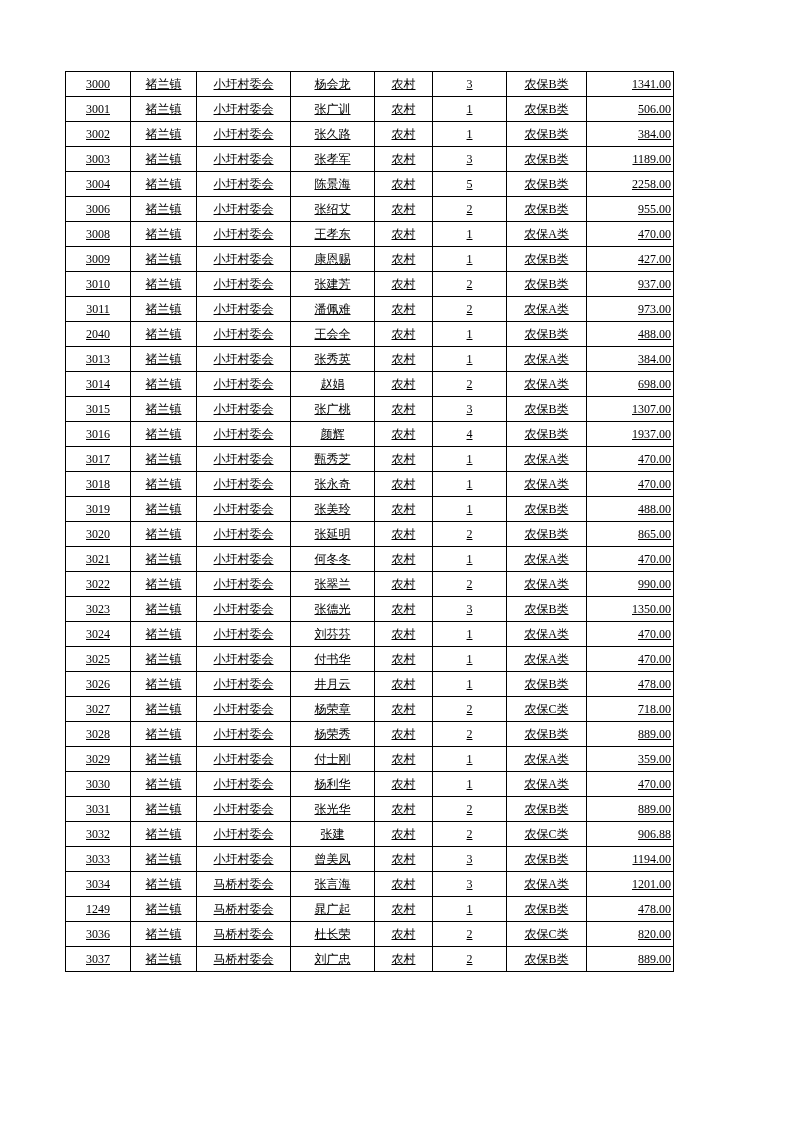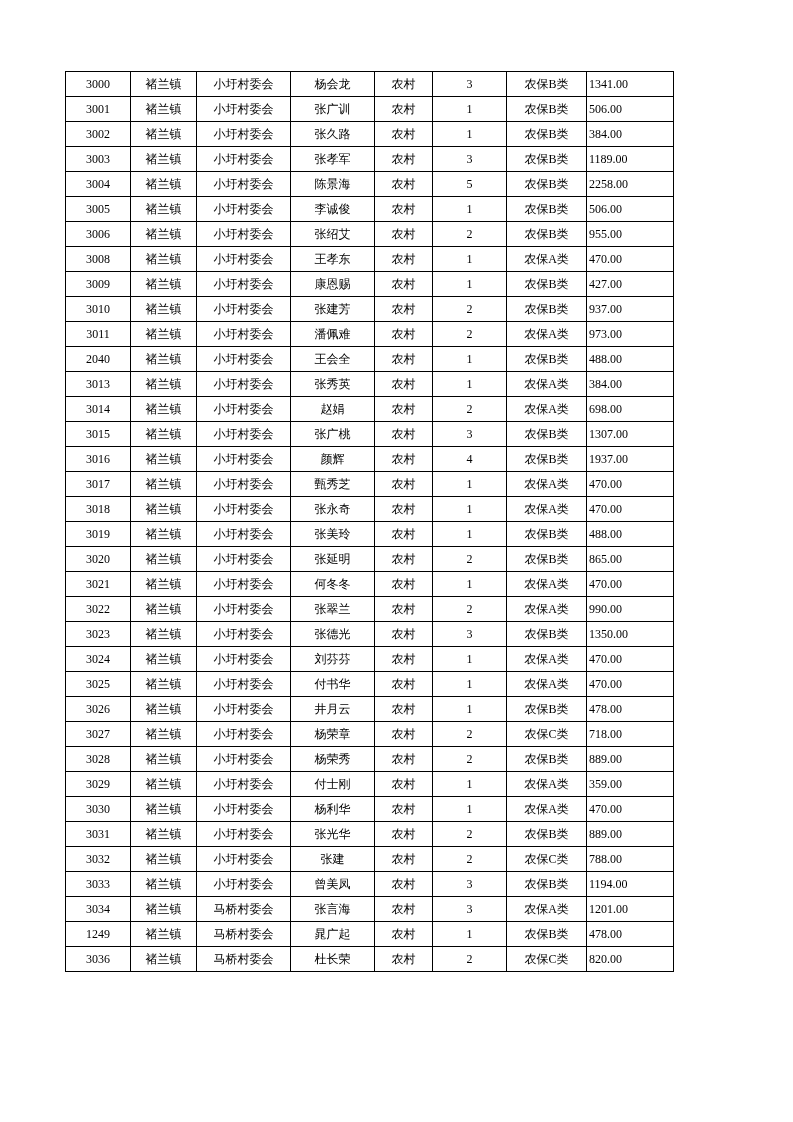--- a/index.html
+++ b/index.html
@@ -14,34 +14,35 @@
     background: #ffffff;
     overflow: hidden;
     font-family: "Liberation Serif", "DejaVu Serif", serif;
   }
   table.data-table {
     position: absolute;
     left: 65px;
     top: 71px;
     border-collapse: collapse;
     table-layout: fixed;
+    text-decoration: underline;
   }
   table.data-table td {
     border: 1px solid #000000;
     height: 24px;
     text-align: center;
     vertical-align: middle;
     font-size: 12px;
     color: #000000;
     padding: 0 2px;
     overflow: hidden;
     white-space: nowrap;
   }
   table.data-table td.col-amount {
-    text-align: left;
+    text-align: right;
   }
 </style>
 </head>
 <body>
 
 <div class="page">
   <table class="data-table">
     <colgroup>
         <col style="width: 65px;">
         <col style="width: 66px;">
@@ -97,30 +98,20 @@
           <td class="col-id">3004</td>
           <td class="col-town">褚兰镇</td>
           <td class="col-village">小圩村委会</td>
           <td class="col-name">陈景海</td>
           <td class="col-type">农村</td>
           <td class="col-count">5</td>
           <td class="col-category">农保B类</td>
           <td class="col-amount">2258.00</td>
         </tr>
         <tr>
-          <td class="col-id">3005</td>
-          <td class="col-town">褚兰镇</td>
-          <td class="col-village">小圩村委会</td>
-          <td class="col-name">李诚俊</td>
-          <td class="col-type">农村</td>
-          <td class="col-count">1</td>
-          <td class="col-category">农保B类</td>
-          <td class="col-amount">506.00</td>
-        </tr>
-        <tr>
           <td class="col-id">3006</td>
           <td class="col-town">褚兰镇</td>
           <td class="col-village">小圩村委会</td>
           <td class="col-name">张绍艾</td>
           <td class="col-type">农村</td>
           <td class="col-count">2</td>
           <td class="col-category">农保B类</td>
           <td class="col-amount">955.00</td>
         </tr>
         <tr>
@@ -364,21 +355,21 @@
           <td class="col-amount">889.00</td>
         </tr>
         <tr>
           <td class="col-id">3032</td>
           <td class="col-town">褚兰镇</td>
           <td class="col-village">小圩村委会</td>
           <td class="col-name">张建</td>
           <td class="col-type">农村</td>
           <td class="col-count">2</td>
           <td class="col-category">农保C类</td>
-          <td class="col-amount">788.00</td>
+          <td class="col-amount">906.88</td>
         </tr>
         <tr>
           <td class="col-id">3033</td>
           <td class="col-town">褚兰镇</td>
           <td class="col-village">小圩村委会</td>
           <td class="col-name">曾美凤</td>
           <td class="col-type">农村</td>
           <td class="col-count">3</td>
           <td class="col-category">农保B类</td>
           <td class="col-amount">1194.00</td>
@@ -405,16 +396,26 @@
         </tr>
         <tr>
           <td class="col-id">3036</td>
           <td class="col-town">褚兰镇</td>
           <td class="col-village">马桥村委会</td>
           <td class="col-name">杜长荣</td>
           <td class="col-type">农村</td>
           <td class="col-count">2</td>
           <td class="col-category">农保C类</td>
           <td class="col-amount">820.00</td>
+        </tr>
+        <tr>
+          <td class="col-id">3037</td>
+          <td class="col-town">褚兰镇</td>
+          <td class="col-village">马桥村委会</td>
+          <td class="col-name">刘广忠</td>
+          <td class="col-type">农村</td>
+          <td class="col-count">2</td>
+          <td class="col-category">农保B类</td>
+          <td class="col-amount">889.00</td>
         </tr>
       </tbody>
   </table>
 </div>
 
 </body></html>

